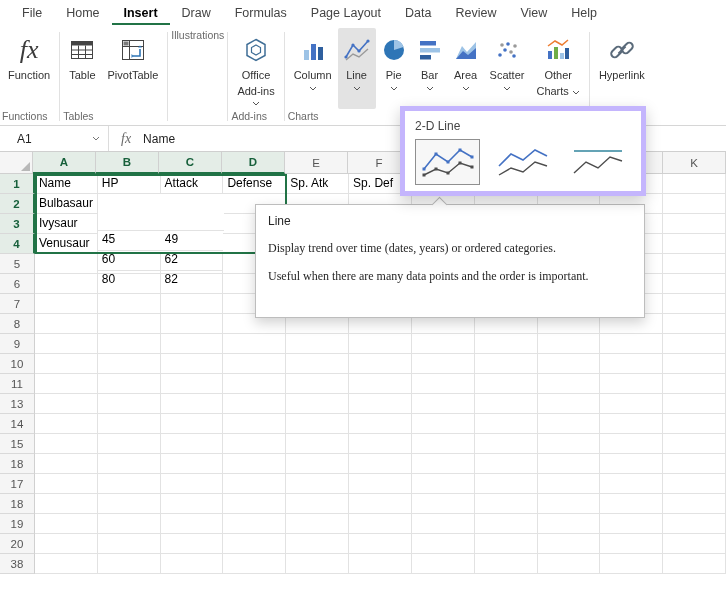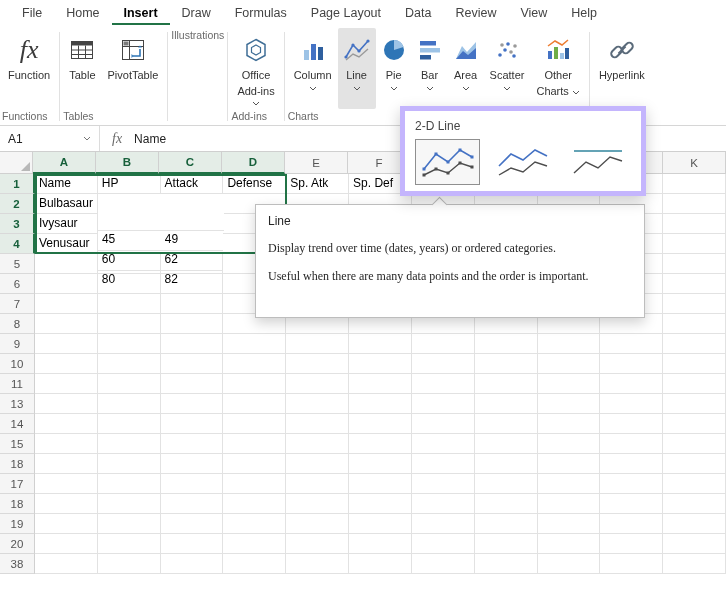--- a/index.html
+++ b/index.html
@@ -19,21 +19,21 @@
   .rdivider { width:1px; background:#e1e1e1; margin:4px 3px; }
   .rbtn { display:flex; flex-direction:column; align-items:center; justify-content:flex-start; padding:6px 6px 2px; gap:3px; border-radius:2px; }
   .rbtn .ricon { height:32px; display:flex; align-items:center; justify-content:center; }
   .rbtn .rlabel { font-size:11px; color:#333; line-height:1.15; text-align:center; white-space:nowrap; }
   .rbtn.pressed { background:#e3e3e3; }
   .chev { display:block; margin-top:1px; }
   .fx-glyph { font-family:"Liberation Serif", serif; font-style:italic; font-size:26px; color:#3b3b3b; }
 
   
   .formula-bar { display:flex; align-items:center; height:26px; border-bottom:1px solid #cfcfcf; background:#fff; }
-  .name-box { display:flex; align-items:center; justify-content:space-between; width:100px; height:100%; padding:0 8px; border-right:1px solid #dcdcdc; font-size:12px; color:#222; }
+  .name-box { display:flex; align-items:center; justify-content:space-between; width:100px; height:100%; padding:0 8px; border-right:1px solid #dcdcdc; font-size:12px; color:#222;margin-left:9px; }
   .fb-fx { font-family:"Liberation Serif", serif; font-style:italic; font-size:14px; color:#6a6a6a; padding:0 12px; }
   .fb-value { font-size:12px; color:#222; }
 
   
   .grid { position:relative; }
   .hdr-row { display:flex; height:22px; }
   .corner { width:35px; height:22px; background:#f5f5f5; border-right:1px solid #d0d0d0; border-bottom:1px solid #d0d0d0; position:relative; }
   .corner-tri { position:absolute; right:2px; bottom:2px; width:0; height:0; border-left:9px solid transparent; border-bottom:9px solid #b8b8b8; }
   .col-header { width:63px; height:22px; background:#f5f5f5; border-right:1px solid #d0d0d0; border-bottom:1px solid #d0d0d0; font-size:11.5px; color:#555; display:flex; align-items:center; justify-content:center; }
   .col-header.sel { background:#e4ede7; color:#17603b; border-bottom:2px solid #217346; font-weight:600; }

